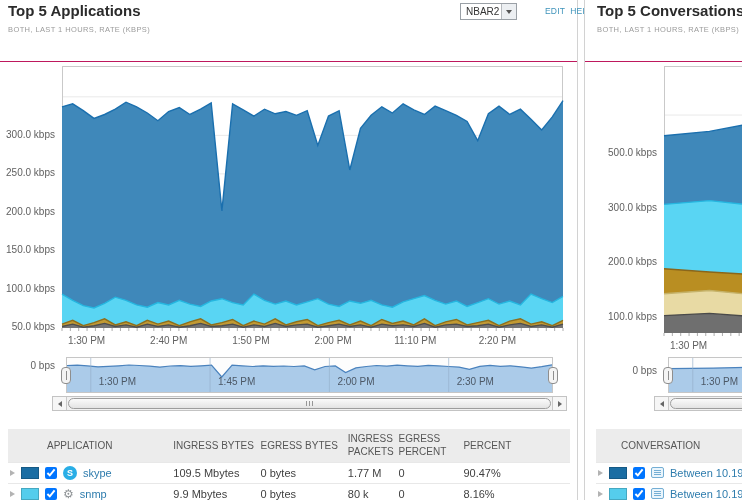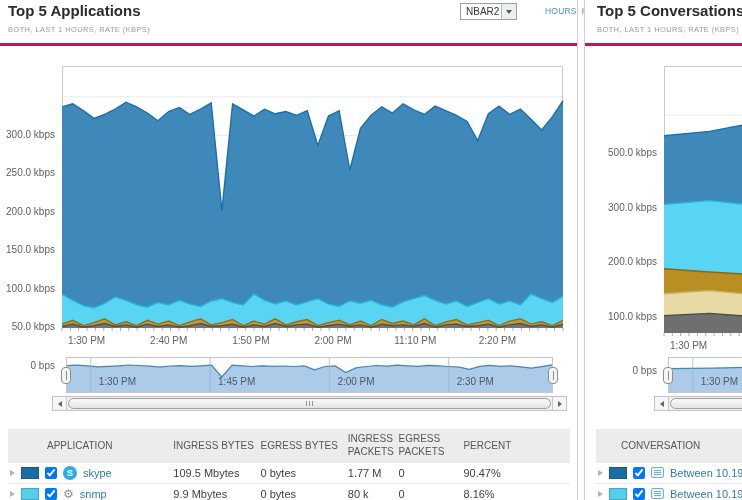--- a/index.html
+++ b/index.html
@@ -1,22 +1,22 @@
 <!DOCTYPE html>
 <html><head>
 <meta charset="utf-8">
 <style>
   * { margin:0; padding:0; box-sizing:border-box; }
   html,body { width:742px; height:500px; overflow:hidden; background:#fff;
     font-family:"Liberation Sans", sans-serif; }
   .panel { position:absolute; top:0; height:500px; background:#fff; }
   .panel-left  { left:0; width:578px; border-right:1px solid #d2d2d2; }
   .panel-right { left:584px; width:578px; border-left:1px solid #d2d2d2; }
-  .panel-header { position:absolute; left:0; right:0; top:0; height:46px;
-    border-bottom:3px solid #be185d; }
+  .panel-header { position:absolute; left:0; right:0; top:0; height:62px;
+    border-bottom:1px solid #be185d; }
   .panel-title { position:absolute; top:2px; font-size:15px; font-weight:bold; color:#2b2b2b; }
   .panel-sub   { position:absolute; top:25px; font-size:7.5px; color:#9b9b9b; letter-spacing:.4px; }
   .panel-left  .panel-title, .panel-left .panel-sub { left:8px; }
   .panel-right .panel-title, .panel-right .panel-sub { left:12px; }
 
   .nbar-select { position:absolute; left:460px; top:3px; width:57px; height:17px;
     border:1px solid #9aa0a6; background:#fff; font-size:10px; color:#333;
     display:flex; align-items:center; cursor:default; }
   .nbar-select .val { flex:1; padding-left:5px; }
   .nbar-select .arrow-box { width:15px; height:100%; border-left:1px solid #b5b9bd;
@@ -89,21 +89,21 @@
   <div class="panel-header">
     <div class="panel-title">Top 5 Applications</div>
     <div class="panel-sub">BOTH, LAST 1 HOURS, RATE (KBPS)</div>
     <div class="nbar-select">
       <span class="val">NBAR2</span>
       <span class="arrow-box">
           <span class="tri-down"></span>
         </span>
     </div>
     <div class="edit-help">
-      <a>HOURS</a><a>HELP</a>
+      <a>EDIT</a><a>HELP</a>
     </div>
   </div>
 
   <div class="chart-area">
       <div class="ylab" style="left: 0px; width: 55px; top: 34.8235px;">300.0 kbps</div>
       <div class="ylab" style="left: 0px; width: 55px; top: 73.3529px;">250.0 kbps</div>
       <div class="ylab" style="left: 0px; width: 55px; top: 111.882px;">200.0 kbps</div>
       <div class="ylab" style="left: 0px; width: 55px; top: 150.412px;">150.0 kbps</div>
       <div class="ylab" style="left: 0px; width: 55px; top: 188.941px;">100.0 kbps</div>
       <div class="ylab" style="left: 0px; width: 55px; top: 227.471px;">50.0 kbps</div>
@@ -239,21 +239,21 @@
         <col style="width:50px">
         <col style="width:64px">
         <col style="width:105px">
       </colgroup>
     <tbody>
         <tr>
       <th>APPLICATION</th>
       <th>INGRESS BYTES</th>
       <th>EGRESS BYTES</th>
       <th>INGRESS PACKETS</th>
-      <th>EGRESS PACKETS</th>
+      <th>EGRESS PERCENT</th>
       <th>PERCENT</th>
     </tr>
     <tr class="data-row">
       <td>
             <span class="rowctl">
         <span class="expand"></span>
         <span class="swatch" style="background:#1a6da3"></span>
         <input type="checkbox" checked="" style="">
         <span class="skype-ic">S</span>
         <a class="app-link">skype</a>

